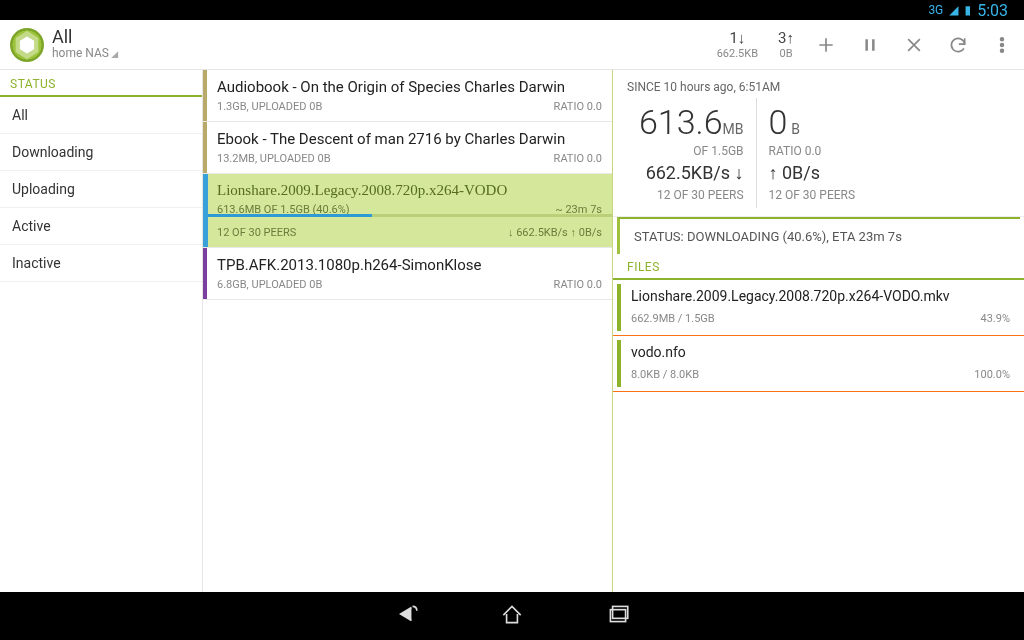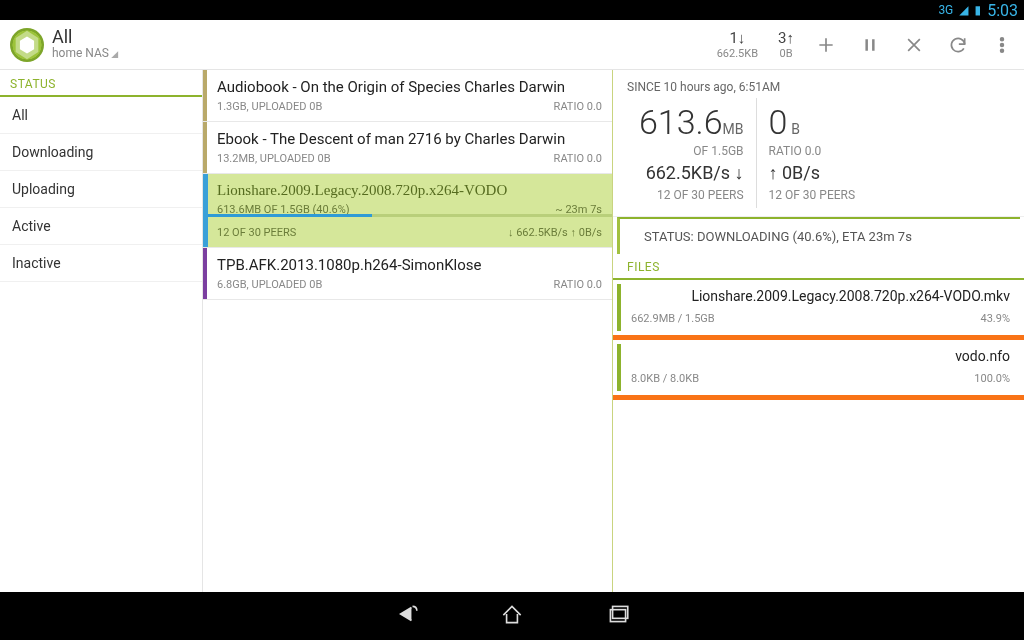--- a/index.html
+++ b/index.html
@@ -1,19 +1,19 @@
 <!DOCTYPE html>
 <html><head>
 <meta charset="utf-8">
 <style>
 * { margin: 0; padding: 0; box-sizing: border-box; font-family: Roboto, "Segoe UI", Arial, sans-serif; }
 html, body { width: 1024px; height: 640px; overflow: hidden; background: #000; }
 
 
-.status-bar { height: 20px; background: #000; color: #aab; display: flex; justify-content: flex-end; align-items: center; padding: 0 6px; gap: 6px; font-size: 12px; }
+.status-bar { height: 20px; background: #000; color: #aab; display: flex; justify-content: flex-end; align-items: center; padding: 0 16px; gap: 6px; font-size: 12px; }
 .status-bar .sig, .status-bar .batt { color: #38b4e7; }
 .status-bar .time { color: #38b4e7; font-size: 16px; }
 
 
 .action-bar { height: 50px; background: #fff; display: flex; align-items: center; border-bottom: 1px solid #e5e5e5; }
 .app-icon { width: 34px; height: 34px; margin: 0 8px 0 10px; border-radius: 17px; background: radial-gradient(circle at center, #9cc33a 0 60%, #7da52a 61%); display: flex; align-items: center; justify-content: center; color: #fff; font-size: 18px; }
 .spinner-title { flex: 0 0 auto; }
 .spinner-title .t1 { font-size: 18px; color: #333; line-height: 18px; }
 .spinner-title .t2 { font-size: 12px; color: #888; line-height: 14px; }
 .spinner-title .t2::after { content: " ◢"; color: #aaa; font-size: 9px; }
@@ -50,24 +50,24 @@
 
 .det-since { font-size: 12px; color: #666; padding: 10px 14px 4px; }
 .det-big { display: flex; padding: 0 14px 8px; }
 .det-big > div { padding: 4px 12px; }
 .det-big > div:first-child { border-right: 1px solid #ddd; text-align: right; }
 .det-big > div:last-child { text-align: left; }
 .big-val { font-size: 34px; color: #333; font-weight: 300; }
 .big-unit { font-size: 14px; color: #666; }
 .sm-line { font-size: 12px; color: #888; line-height: 18px; }
 .mid-line { font-size: 18px; color: #333; line-height: 26px; }
-.det-status { padding: 10px 24px; font-size: 13px; color: #555; border-top: 2px solid #8db32d; border-left: 3px solid #a2c040; margin-left: 4px; margin-right: 4px;}
+.det-status { padding: 10px 14px; font-size: 13px; color: #555; border-top: 2px solid #8db32d; border-left: 3px solid #a2c040; margin-left: 4px; margin-right: 4px;}
 .det-status-wrap { border-top: 1px solid #eee; }
 .files-head { color: #8db32d; font-size: 12px; padding: 6px 14px 4px; letter-spacing: .5px; border-bottom: 2px solid #8db32d; }
-.file-item { padding: 8px 14px 10px 18px; position: relative; border-bottom: 5px solid #f97316; text-align: right; }
+.file-item { padding: 8px 14px 10px 18px; position: relative; border-bottom: 1px solid #f97316; }
 .file-item .fbar { position: absolute; left: 4px; top: 4px; bottom: 4px; width: 4px; background: #8db32d; }
 .file-item .fname { font-size: 14px; color: #222; }
 .file-item .frow { display: flex; justify-content: space-between; font-size: 11px; color: #888; margin-top: 8px; }
 
 
 .nav-bar { height: 48px; background: #000; display: flex; align-items: center; justify-content: center; gap: 80px; }
 .nav-bar svg { width: 26px; height: 26px; stroke: #ddd; fill: none; stroke-width: 1.5; }
 </style>
 </head>
 <body>

